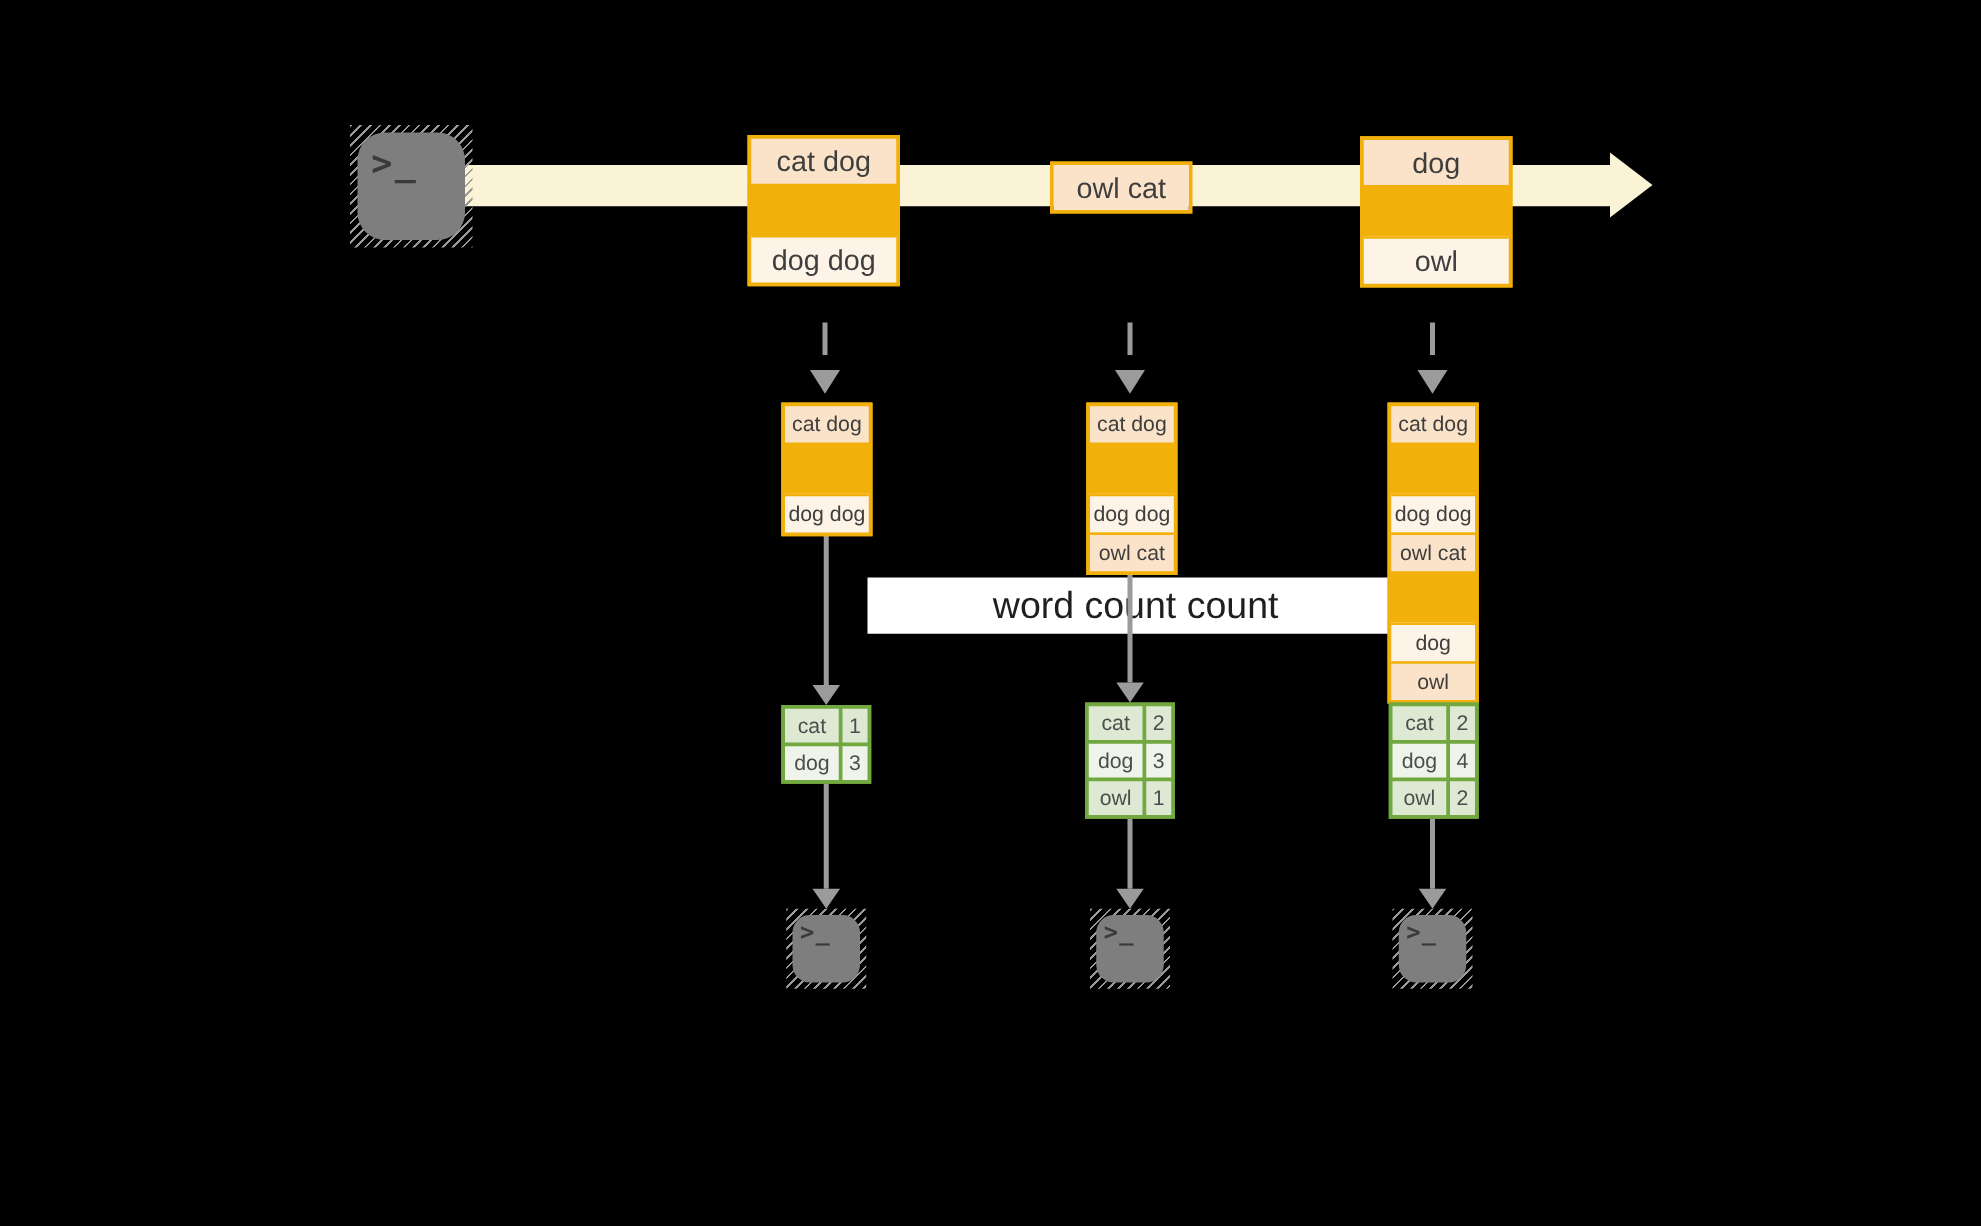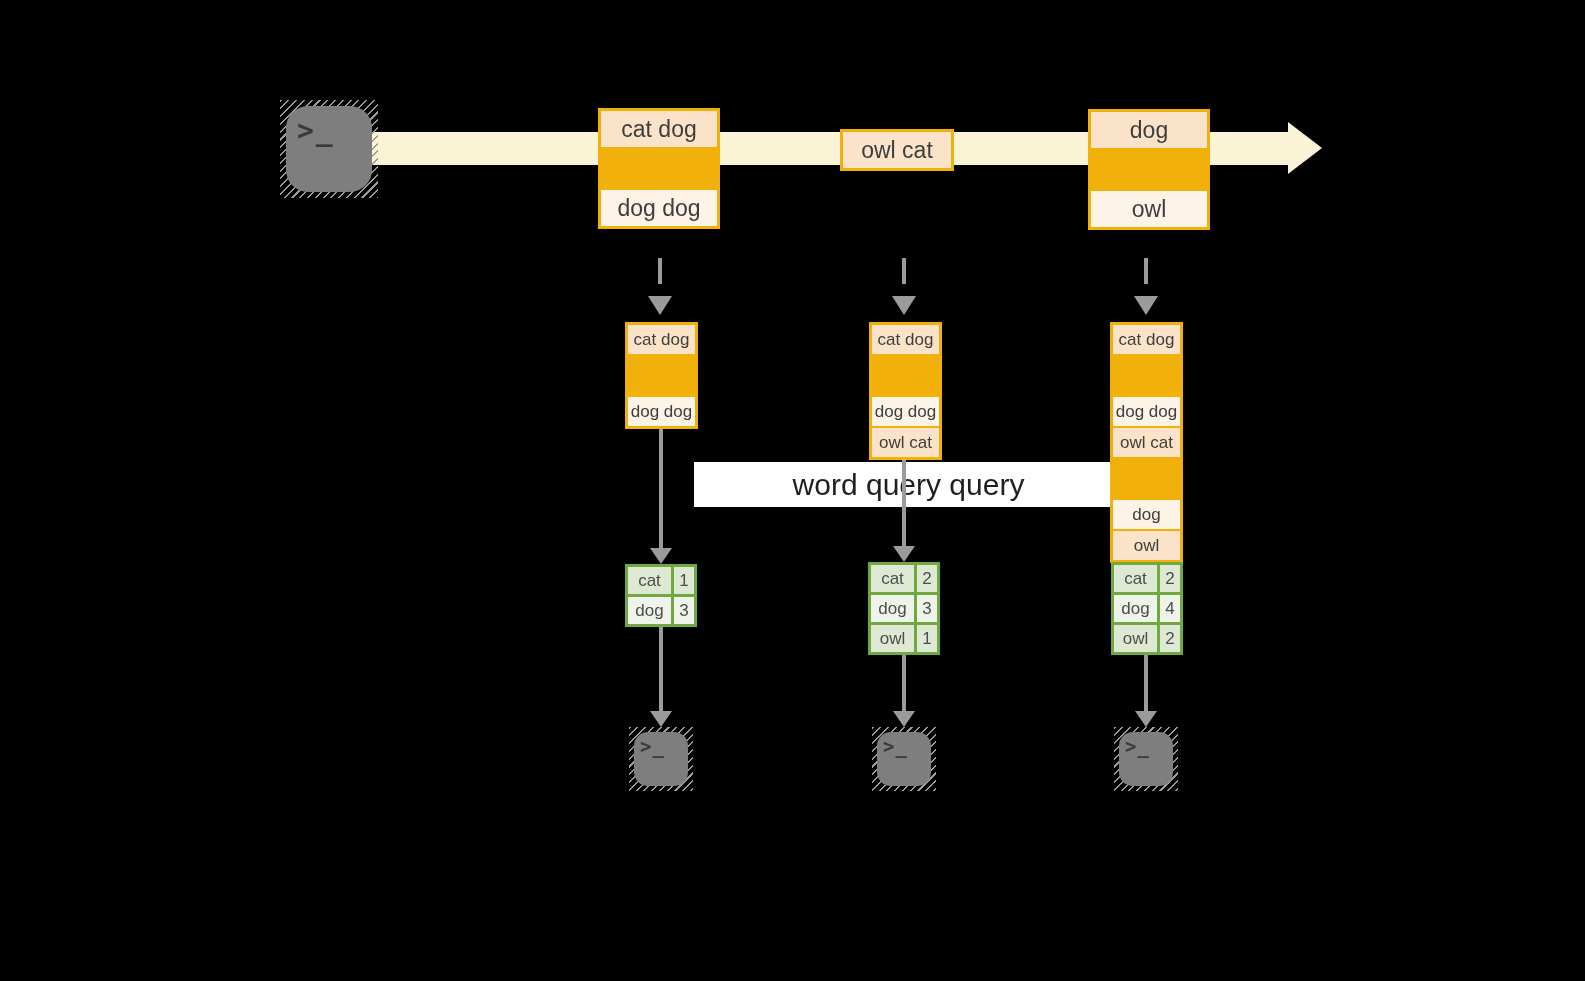--- a/index.html
+++ b/index.html
@@ -91,21 +91,21 @@
     <div class="cell peach">owl cat</div>
   </div>
   <div class="stack" style="left:1110px;top:322px;">
     <div class="cell peach">cat dog</div>
     <div class="cell cream">dog dog</div>
     <div class="cell peach">owl cat</div>
     <div class="cell cream">dog</div>
     <div class="cell peach">owl</div>
   </div>
 
-  <div class="query">word query query</div>
+  <div class="query">word count count</div>
 
   <div class="vl" style="left:661px;top:388px;height:160px;"></div>
   <div class="ah" style="left:661px;top:548px;"></div>
   <div class="vl" style="left:904px;top:419px;height:127px;"></div>
   <div class="ah" style="left:904px;top:546px;"></div>
   <div class="vl" style="left:1146px;top:481px;height:65px;"></div>
   <div class="ah" style="left:1146px;top:546px;"></div>
 
   <div class="wtable" style="left:625px;top:564px;">
     <div class="tcell gdark">cat</div>

